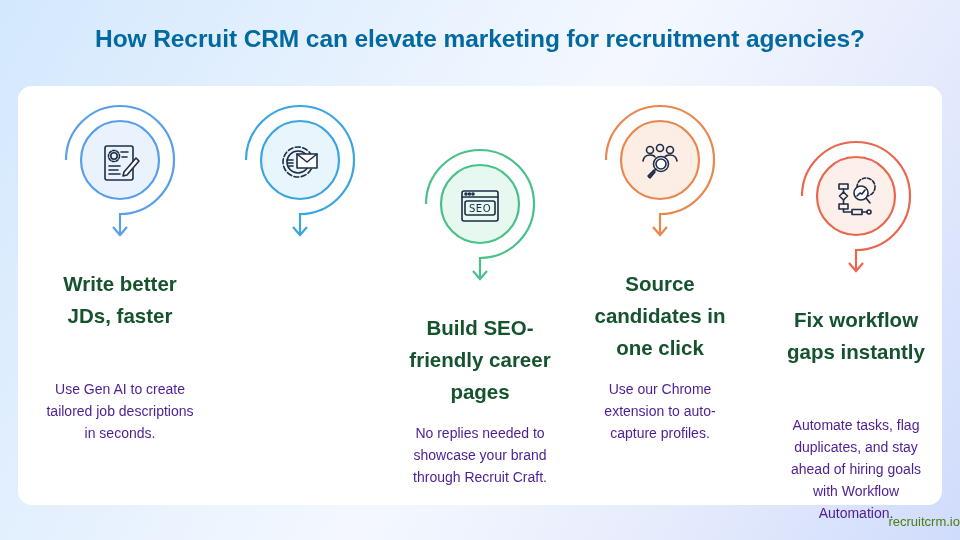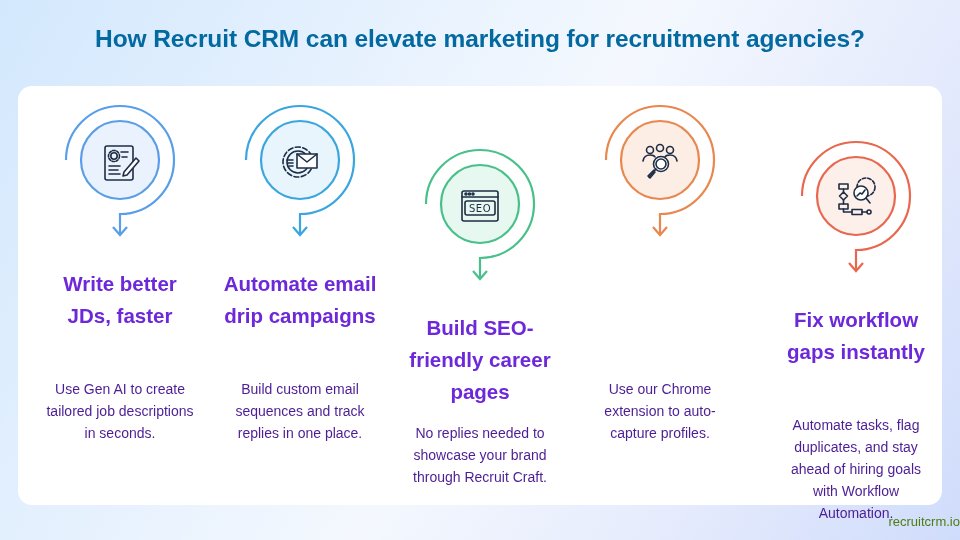--- a/index.html
+++ b/index.html
@@ -19,21 +19,21 @@
   .col {
     position:absolute; top:0; width:184px; height:419px; text-align:center;
   }
   .col svg.ring { position:absolute; left:34px; top:18px; width:116px; height:150px; overflow:visible; }
   .icon-wrap {
     position:absolute; left:62px; top:46px; width:60px; height:60px;
   }
   .icon-wrap svg { width:60px; height:60px; }
   .heading {
     position:absolute; left:0; right:0; top:182px;
-    font-size:20.5px; font-weight:700; color:#6d28d9; line-height:32px;
+    font-size:20.5px; font-weight:700; color:#14532d; line-height:32px;
     padding:0 14px;
   }
   .desc {
     position:absolute; left:0; right:0; top:292px;
     font-size:14px; color:#4c1d95; line-height:22px; padding:0 16px;
   }
   .footer {
     position:absolute; left:0; right:0; top:514px; text-align:right;
     font-size:13px; font-weight:400; color:#4d7c0f;
   }
@@ -78,22 +78,20 @@
       <svg viewBox="0 0 60 60" fill="none" stroke="#1e2d45" stroke-width="1.6" stroke-linecap="round" stroke-linejoin="round">
         <circle cx="28" cy="30" r="15" stroke-dasharray="5 2.5"></circle>
         <circle cx="28" cy="30" r="11"></circle>
         <rect x="27" y="22" width="20" height="14" fill="#ffffff"></rect>
         <path d="M 27 22 L 37 30 L 47 22"></path>
         <line x1="17" y1="28" x2="23" y2="28"></line>
         <line x1="18" y1="31" x2="23" y2="31"></line>
         <line x1="19" y1="34" x2="23" y2="34"></line>
       </svg>
     </div>
-    <div class="heading">Automate email drip campaigns</div>
-    <div class="desc">Build custom email sequences and track replies in one place.</div>
   </div>
 
   <div class="col" style="left:370px;margin-top:44px;">
     <svg class="ring" viewBox="0 0 116 150">
       <path d="M 4 56 A 54 54 0 1 1 58 110 L 58 130" fill="none" stroke="#48c08a" stroke-width="2.2"></path>
       <path d="M 51 123 L 58 131 L 65 123" fill="none" stroke="#48c08a" stroke-width="2.2"></path>
       <circle cx="58" cy="56" r="39" fill="#e6f8ef" stroke="#48c08a" stroke-width="2.2"></circle>
     </svg>
     <div class="icon-wrap">
       <svg viewBox="0 0 60 60" fill="none" stroke="#1e2d45" stroke-width="1.6" stroke-linecap="round" stroke-linejoin="round">
@@ -122,20 +120,21 @@
         <circle cx="30" cy="16" r="3.5"></circle>
         <circle cx="40" cy="18" r="3.5"></circle>
         <path d="M 13 29 Q 14 23 20 23 Q 24 23 25 25"></path>
         <path d="M 35 25 Q 36 23 40 23 Q 46 23 47 29"></path>
         <circle cx="31" cy="32" r="7.5" fill="#ffffff"></circle>
         <circle cx="31" cy="32" r="5"></circle>
         <path d="M 26 37 L 19 45"></path>
         <path d="M 24 38 L 20 42 L 18 44 L 20 46 L 25 40"></path>
       </svg>
     </div>
+    <div class="heading">Source candidates in one click</div>
     <div class="desc">Use our Chrome extension to auto-capture profiles.</div>
   </div>
 
   <div class="col" style="left:746px;margin-top:36px;">
     <svg class="ring" viewBox="0 0 116 150">
       <path d="M 4 56 A 54 54 0 1 1 58 110 L 58 130" fill="none" stroke="#e8684f" stroke-width="2.2"></path>
       <path d="M 51 123 L 58 131 L 65 123" fill="none" stroke="#e8684f" stroke-width="2.2"></path>
       <circle cx="58" cy="56" r="39" fill="#fdefea" stroke="#e8684f" stroke-width="2.2"></circle>
     </svg>
     <div class="icon-wrap">

